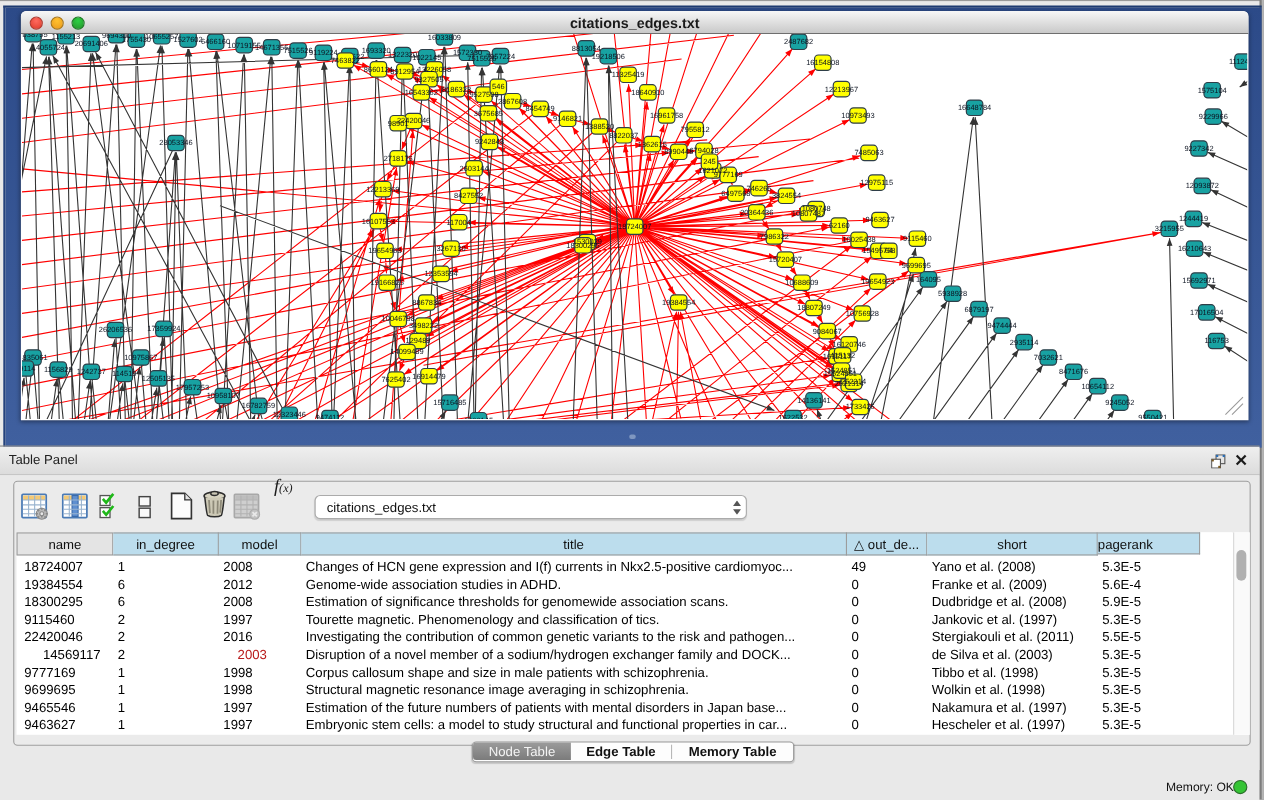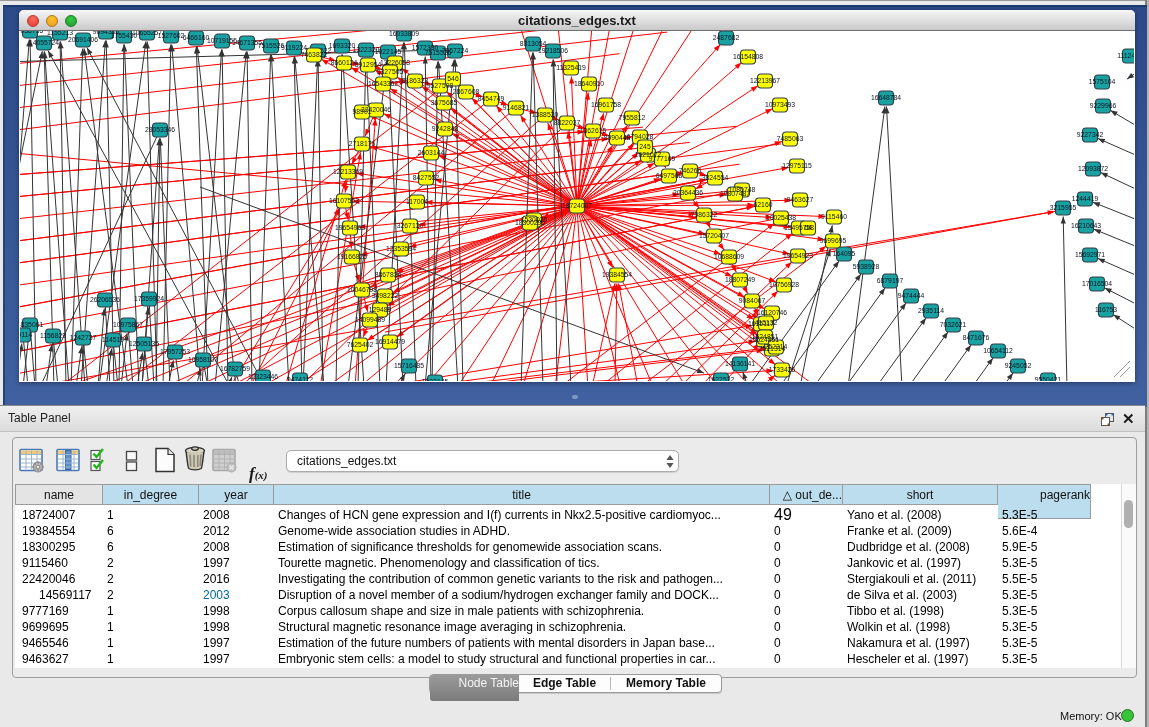--- a/index.html
+++ b/index.html
@@ -364,42 +364,42 @@
     <path d="M3.2 8.2c0.6 5 1.6 15.5 2.6 16.3 2.4 1.8 10 1.8 12.4 0 1-0.8 2-11.3 2.6-16.3" fill="#cdc9b6" stroke="#2e2e2e" stroke-width="1.4"></path>
     <path d="M7 10.5l0.8 12M11 11v12M15 11l-0.3 12M18 10.5l-0.8 11.5" stroke="#8d8978" stroke-width="1.6" fill="none"></path>
   </svg>
 <svg style="position:absolute;left:212px;top:448px" width="26" height="26">
     <rect x="1" y="1.5" width="22" height="21" rx="1" fill="#cfcfcf" stroke="#a8a8a8" stroke-width="1.6"></rect>
     <rect x="2" y="2.5" width="20" height="4" fill="#bdbdbd"></rect>
     <path d="M1.8 6.5h20.5M1.8 11h20.5M1.8 15h20.5M1.8 19h20.5M7 2.5v19M12.5 2.5v19M18 2.5v19" stroke="#b2b2b2" stroke-width="1" fill="none"></path>
     <circle cx="19.5" cy="19.5" r="4.5" fill="#c2c2c2" stroke="#adadad"></circle>
     <path d="M17.5 17.5l4 4M21.5 17.5l-4 4" stroke="#e9e9e9" stroke-width="1.6"></path>
   </svg>
-<div style="position:absolute;left:249px;top:464px;font-family:'Liberation Serif',serif;font-style:italic;font-weight:bold;font-size:17px;color:#1a1a1a">f<span style="font-size:11px">(x)</span></div>
+<div style="position:absolute;left:249px;top:432px;font-family:'Liberation Serif',serif;font-style:italic;font-weight:normal;font-size:17px;color:#1a1a1a">f<span style="font-size:11px">(x)</span></div>
 <div class="abs" style="left:286px;top:450px;width:393px;height:22px;background:#fff;border:1px solid #ababab;border-radius:5px;box-sizing:border-box;box-shadow:0 1px 1px rgba(0,0,0,0.12)">
     <div class="abs" style="left:10px;top:3px;font-size:12px;color:#111">citations_edges.txt</div>
     <svg style="position:absolute;left:378px;top:4px" width="10" height="13">
       <path d="M5 0l3.6 5H1.4z" fill="#555"></path>
       <path d="M5 13l3.6-5H1.4z" fill="#555"></path>
     </svg>
   </div>
 <div class="abs" style="left:15px;top:484px;width:1121px;height:184px;background:#fff"></div>
 <div style="position:absolute;left:15px;top:484px;width:1105px;height:22px;background:#fff"></div>
 <div style="position:absolute;left:15px;top:484px;width:88px;height:21px;background:#e4e4e4;border:1px solid #9c9c9c;border-left:1px solid #9c9c9c;box-sizing:border-box;text-align:center;font-size:12px;line-height:20px;color:#111">name</div>
 <div style="position:absolute;left:103px;top:484px;width:96px;height:21px;background:#bcdded;border:1px solid #9c9c9c;border-left:none;box-sizing:border-box;text-align:center;font-size:12px;line-height:20px;color:#111">in_degree</div>
-<div style="position:absolute;left:199px;top:484px;width:75px;height:21px;background:#bcdded;border:1px solid #9c9c9c;border-left:none;box-sizing:border-box;text-align:center;font-size:12px;line-height:20px;color:#111">year</div>
+<div style="position:absolute;left:199px;top:484px;width:75px;height:21px;background:#bcdded;border:1px solid #9c9c9c;border-left:none;box-sizing:border-box;text-align:center;font-size:12px;line-height:20px;color:#111">model</div>
 <div style="position:absolute;left:274px;top:484px;width:496px;height:21px;background:#bcdded;border:1px solid #9c9c9c;border-left:none;box-sizing:border-box;text-align:center;font-size:12px;line-height:20px;color:#111">title</div>
-<div style="position:absolute;left:770px;top:484px;width:73px;height:21px;background:#bcdded;border:1px solid #9c9c9c;border-left:none;box-sizing:border-box;text-align:right;font-size:12px;line-height:20px;color:#111">△ out_de...</div>
+<div style="position:absolute;left:770px;top:484px;width:73px;height:21px;background:#bcdded;border:1px solid #9c9c9c;border-left:none;box-sizing:border-box;text-align:center;font-size:12px;line-height:20px;color:#111">△ out_de...</div>
 <div style="position:absolute;left:843px;top:484px;width:155px;height:21px;background:#bcdded;border:1px solid #9c9c9c;border-left:none;box-sizing:border-box;text-align:center;font-size:12px;line-height:20px;color:#111">short</div>
-<div style="position:absolute;left:998px;top:484px;width:93px;height:35px;background:#bcdded;border:1px solid #9c9c9c;border-left:none;box-sizing:border-box;text-align:right;font-size:12px;line-height:20px;color:#111">pagerank</div>
+<div style="position:absolute;left:998px;top:484px;width:93px;height:20px;background:#bcdded;border:1px solid #9c9c9c;border-left:none;box-sizing:border-box;text-align:left;font-size:12px;line-height:20px;color:#111">pagerank</div>
 <div style="position:absolute;left:15px;top:507px;width:88px;height:16px;overflow:hidden;white-space:nowrap;font-size:12px;line-height:16px;color:#000;padding-left:7px;box-sizing:border-box">18724007</div>
 <div style="position:absolute;left:103px;top:507px;width:96px;height:16px;overflow:hidden;white-space:nowrap;font-size:12px;line-height:16px;color:#000;padding-left:4px;box-sizing:border-box">1</div>
 <div style="position:absolute;left:199px;top:507px;width:75px;height:16px;overflow:hidden;white-space:nowrap;font-size:12px;line-height:16px;color:#000;padding-left:4px;box-sizing:border-box">2008</div>
 <div style="position:absolute;left:274px;top:507px;width:496px;height:16px;overflow:hidden;white-space:nowrap;font-size:12px;line-height:16px;color:#000;padding-left:4px;box-sizing:border-box">Changes of HCN gene expression and I(f) currents in Nkx2.5-positive cardiomyoc...</div>
-<div style="position:absolute;left:770px;top:507px;width:73px;height:16px;overflow:hidden;white-space:nowrap;font-size:16px;line-height:16px;color:#000;padding-left:4px;box-sizing:border-box">49</div>
+<div style="position:absolute;left:770px;top:507px;width:73px;height:16px;overflow:hidden;white-space:nowrap;font-size:12px;line-height:16px;color:#000;padding-left:4px;box-sizing:border-box">49</div>
 <div style="position:absolute;left:843px;top:507px;width:155px;height:16px;overflow:hidden;white-space:nowrap;font-size:12px;line-height:16px;color:#000;padding-left:4px;box-sizing:border-box">Yano et al. (2008)</div>
 <div style="position:absolute;left:998px;top:507px;width:93px;height:16px;overflow:hidden;white-space:nowrap;font-size:12px;line-height:16px;color:#000;padding-left:4px;box-sizing:border-box">5.3E-5</div>
 <div style="position:absolute;left:15px;top:523px;width:88px;height:16px;overflow:hidden;white-space:nowrap;font-size:12px;line-height:16px;color:#000;padding-left:7px;box-sizing:border-box">19384554</div>
 <div style="position:absolute;left:103px;top:523px;width:96px;height:16px;overflow:hidden;white-space:nowrap;font-size:12px;line-height:16px;color:#000;padding-left:4px;box-sizing:border-box">6</div>
 <div style="position:absolute;left:199px;top:523px;width:75px;height:16px;overflow:hidden;white-space:nowrap;font-size:12px;line-height:16px;color:#000;padding-left:4px;box-sizing:border-box">2012</div>
 <div style="position:absolute;left:274px;top:523px;width:496px;height:16px;overflow:hidden;white-space:nowrap;font-size:12px;line-height:16px;color:#000;padding-left:4px;box-sizing:border-box">Genome-wide association studies in ADHD.</div>
 <div style="position:absolute;left:770px;top:523px;width:73px;height:16px;overflow:hidden;white-space:nowrap;font-size:12px;line-height:16px;color:#000;padding-left:4px;box-sizing:border-box">0</div>
 <div style="position:absolute;left:843px;top:523px;width:155px;height:16px;overflow:hidden;white-space:nowrap;font-size:12px;line-height:16px;color:#000;padding-left:4px;box-sizing:border-box">Franke et al. (2009)</div>
 <div style="position:absolute;left:998px;top:523px;width:93px;height:16px;overflow:hidden;white-space:nowrap;font-size:12px;line-height:16px;color:#000;padding-left:4px;box-sizing:border-box">5.6E-4</div>
 <div style="position:absolute;left:15px;top:539px;width:88px;height:16px;overflow:hidden;white-space:nowrap;font-size:12px;line-height:16px;color:#000;padding-left:7px;box-sizing:border-box">18300295</div>
@@ -418,21 +418,21 @@
 <div style="position:absolute;left:998px;top:555px;width:93px;height:16px;overflow:hidden;white-space:nowrap;font-size:12px;line-height:16px;color:#000;padding-left:4px;box-sizing:border-box">5.3E-5</div>
 <div style="position:absolute;left:15px;top:571px;width:88px;height:16px;overflow:hidden;white-space:nowrap;font-size:12px;line-height:16px;color:#000;padding-left:7px;box-sizing:border-box">22420046</div>
 <div style="position:absolute;left:103px;top:571px;width:96px;height:16px;overflow:hidden;white-space:nowrap;font-size:12px;line-height:16px;color:#000;padding-left:4px;box-sizing:border-box">2</div>
 <div style="position:absolute;left:199px;top:571px;width:75px;height:16px;overflow:hidden;white-space:nowrap;font-size:12px;line-height:16px;color:#000;padding-left:4px;box-sizing:border-box">2016</div>
 <div style="position:absolute;left:274px;top:571px;width:496px;height:16px;overflow:hidden;white-space:nowrap;font-size:12px;line-height:16px;color:#000;padding-left:4px;box-sizing:border-box">Investigating the contribution of common genetic variants to the risk and pathogen...</div>
 <div style="position:absolute;left:770px;top:571px;width:73px;height:16px;overflow:hidden;white-space:nowrap;font-size:12px;line-height:16px;color:#000;padding-left:4px;box-sizing:border-box">0</div>
 <div style="position:absolute;left:843px;top:571px;width:155px;height:16px;overflow:hidden;white-space:nowrap;font-size:12px;line-height:16px;color:#000;padding-left:4px;box-sizing:border-box">Stergiakouli et al. (2011)</div>
 <div style="position:absolute;left:998px;top:571px;width:93px;height:16px;overflow:hidden;white-space:nowrap;font-size:12px;line-height:16px;color:#000;padding-left:4px;box-sizing:border-box">5.5E-5</div>
 <div style="position:absolute;left:15px;top:587px;width:88px;height:16px;overflow:hidden;white-space:nowrap;font-size:12px;line-height:16px;color:#000;padding-left:24px;box-sizing:border-box">14569117</div>
 <div style="position:absolute;left:103px;top:587px;width:96px;height:16px;overflow:hidden;white-space:nowrap;font-size:12px;line-height:16px;color:#000;padding-left:4px;box-sizing:border-box">2</div>
-<div style="position:absolute;left:199px;top:587px;width:75px;height:16px;overflow:hidden;white-space:nowrap;font-size:12px;line-height:16px;color:#0369a1;padding-left:4px;box-sizing:border-box">2003</div>
+<div style="position:absolute;left:212px;top:587px;width:75px;height:16px;overflow:hidden;white-space:nowrap;font-size:12px;line-height:16px;color:#b91c1c;padding-left:4px;box-sizing:border-box">2003</div>
 <div style="position:absolute;left:274px;top:587px;width:496px;height:16px;overflow:hidden;white-space:nowrap;font-size:12px;line-height:16px;color:#000;padding-left:4px;box-sizing:border-box">Disruption of a novel member of a sodium/hydrogen exchanger family and DOCK...</div>
 <div style="position:absolute;left:770px;top:587px;width:73px;height:16px;overflow:hidden;white-space:nowrap;font-size:12px;line-height:16px;color:#000;padding-left:4px;box-sizing:border-box">0</div>
 <div style="position:absolute;left:843px;top:587px;width:155px;height:16px;overflow:hidden;white-space:nowrap;font-size:12px;line-height:16px;color:#000;padding-left:4px;box-sizing:border-box">de Silva et al. (2003)</div>
 <div style="position:absolute;left:998px;top:587px;width:93px;height:16px;overflow:hidden;white-space:nowrap;font-size:12px;line-height:16px;color:#000;padding-left:4px;box-sizing:border-box">5.3E-5</div>
 <div style="position:absolute;left:15px;top:603px;width:88px;height:16px;overflow:hidden;white-space:nowrap;font-size:12px;line-height:16px;color:#000;padding-left:7px;box-sizing:border-box">9777169</div>
 <div style="position:absolute;left:103px;top:603px;width:96px;height:16px;overflow:hidden;white-space:nowrap;font-size:12px;line-height:16px;color:#000;padding-left:4px;box-sizing:border-box">1</div>
 <div style="position:absolute;left:199px;top:603px;width:75px;height:16px;overflow:hidden;white-space:nowrap;font-size:12px;line-height:16px;color:#000;padding-left:4px;box-sizing:border-box">1998</div>
 <div style="position:absolute;left:274px;top:603px;width:496px;height:16px;overflow:hidden;white-space:nowrap;font-size:12px;line-height:16px;color:#000;padding-left:4px;box-sizing:border-box">Corpus callosum shape and size in male patients with schizophrenia.</div>
 <div style="position:absolute;left:770px;top:603px;width:73px;height:16px;overflow:hidden;white-space:nowrap;font-size:12px;line-height:16px;color:#000;padding-left:4px;box-sizing:border-box">0</div>
 <div style="position:absolute;left:843px;top:603px;width:155px;height:16px;overflow:hidden;white-space:nowrap;font-size:12px;line-height:16px;color:#000;padding-left:4px;box-sizing:border-box">Tibbo et al. (1998)</div>
@@ -454,18 +454,18 @@
 <div style="position:absolute;left:15px;top:651px;width:88px;height:16px;overflow:hidden;white-space:nowrap;font-size:12px;line-height:16px;color:#000;padding-left:7px;box-sizing:border-box">9463627</div>
 <div style="position:absolute;left:103px;top:651px;width:96px;height:16px;overflow:hidden;white-space:nowrap;font-size:12px;line-height:16px;color:#000;padding-left:4px;box-sizing:border-box">1</div>
 <div style="position:absolute;left:199px;top:651px;width:75px;height:16px;overflow:hidden;white-space:nowrap;font-size:12px;line-height:16px;color:#000;padding-left:4px;box-sizing:border-box">1997</div>
 <div style="position:absolute;left:274px;top:651px;width:496px;height:16px;overflow:hidden;white-space:nowrap;font-size:12px;line-height:16px;color:#000;padding-left:4px;box-sizing:border-box">Embryonic stem cells: a model to study structural and functional properties in car...</div>
 <div style="position:absolute;left:770px;top:651px;width:73px;height:16px;overflow:hidden;white-space:nowrap;font-size:12px;line-height:16px;color:#000;padding-left:4px;box-sizing:border-box">0</div>
 <div style="position:absolute;left:843px;top:651px;width:155px;height:16px;overflow:hidden;white-space:nowrap;font-size:12px;line-height:16px;color:#000;padding-left:4px;box-sizing:border-box">Hescheler et al. (1997)</div>
 <div style="position:absolute;left:998px;top:651px;width:93px;height:16px;overflow:hidden;white-space:nowrap;font-size:12px;line-height:16px;color:#000;padding-left:4px;box-sizing:border-box">5.3E-5</div>
 <div class="abs" style="left:1121px;top:484px;width:15px;height:184px;background:#fafafa;border-left:1px solid #d8d8d8;box-sizing:border-box"></div>
 <div class="abs" style="left:1124px;top:500px;width:9px;height:28px;background:#b0b0b0;border-radius:5px"></div>
 <div class="abs" style="left:429px;top:674px;width:293px;height:19px;border:1px solid #9a9a9a;border-radius:4px;box-sizing:border-box;background:#fdfdfd;box-shadow:0 1px 1px rgba(0,0,0,0.15)">
-    <div class="abs" style="left:0;top:0;width:89px;height:26px;background:linear-gradient(#9b9b9b,#7b7b7b);border-radius:3px 0 0 3px;text-align:right;font-size:12px;line-height:17px;color:#f4f4f4">Node Table</div>
+    <div class="abs" style="left:0;top:0;width:89px;height:16px;background:linear-gradient(#9b9b9b,#7b7b7b);border-radius:3px 0 0 3px;text-align:center;font-size:12px;line-height:17px;color:#f4f4f4">Node Table</div>
     <div class="abs" style="left:89px;top:0;width:91px;height:17px;text-align:center;font-size:12px;line-height:17px;color:#111;font-weight:bold">Edge Table</div>
     <div class="abs" style="left:180px;top:2px;width:1px;height:13px;background:#b8b8b8"></div>
     <div class="abs" style="left:181px;top:0;width:110px;height:17px;text-align:center;font-size:12px;line-height:17px;color:#111;font-weight:bold">Memory Table</div>
   </div>
 <div class="abs" style="left:1060px;top:710px;font-size:11px;color:#111">Memory: OK</div>
 <div class="abs" style="left:1121px;top:709px;width:13px;height:13px;border-radius:50%;background:#35c435;border:1.5px solid #2b6d2b;box-sizing:border-box"></div>
 </body></html>

